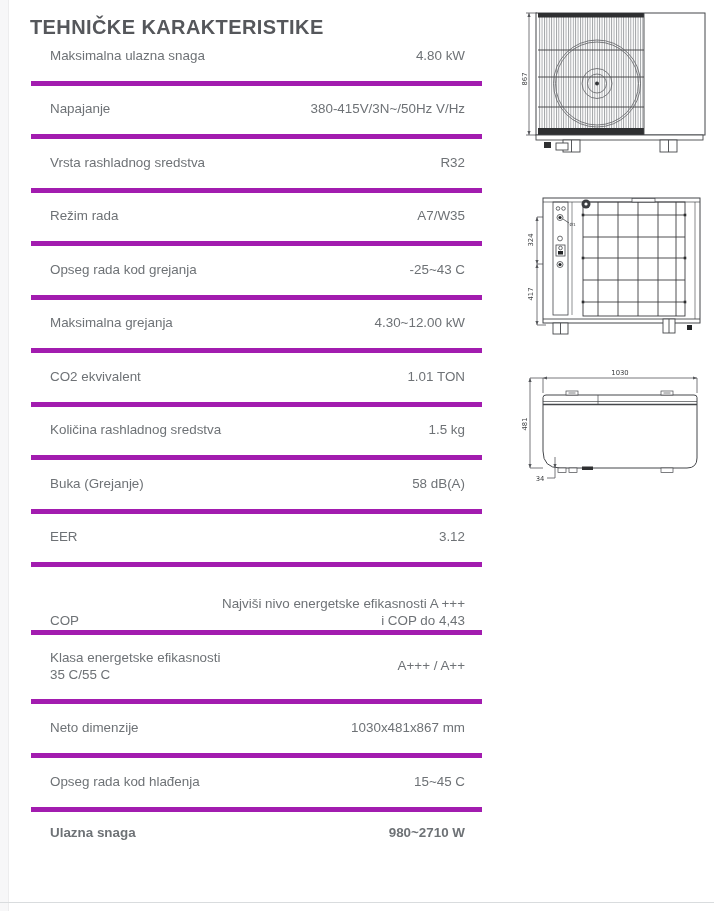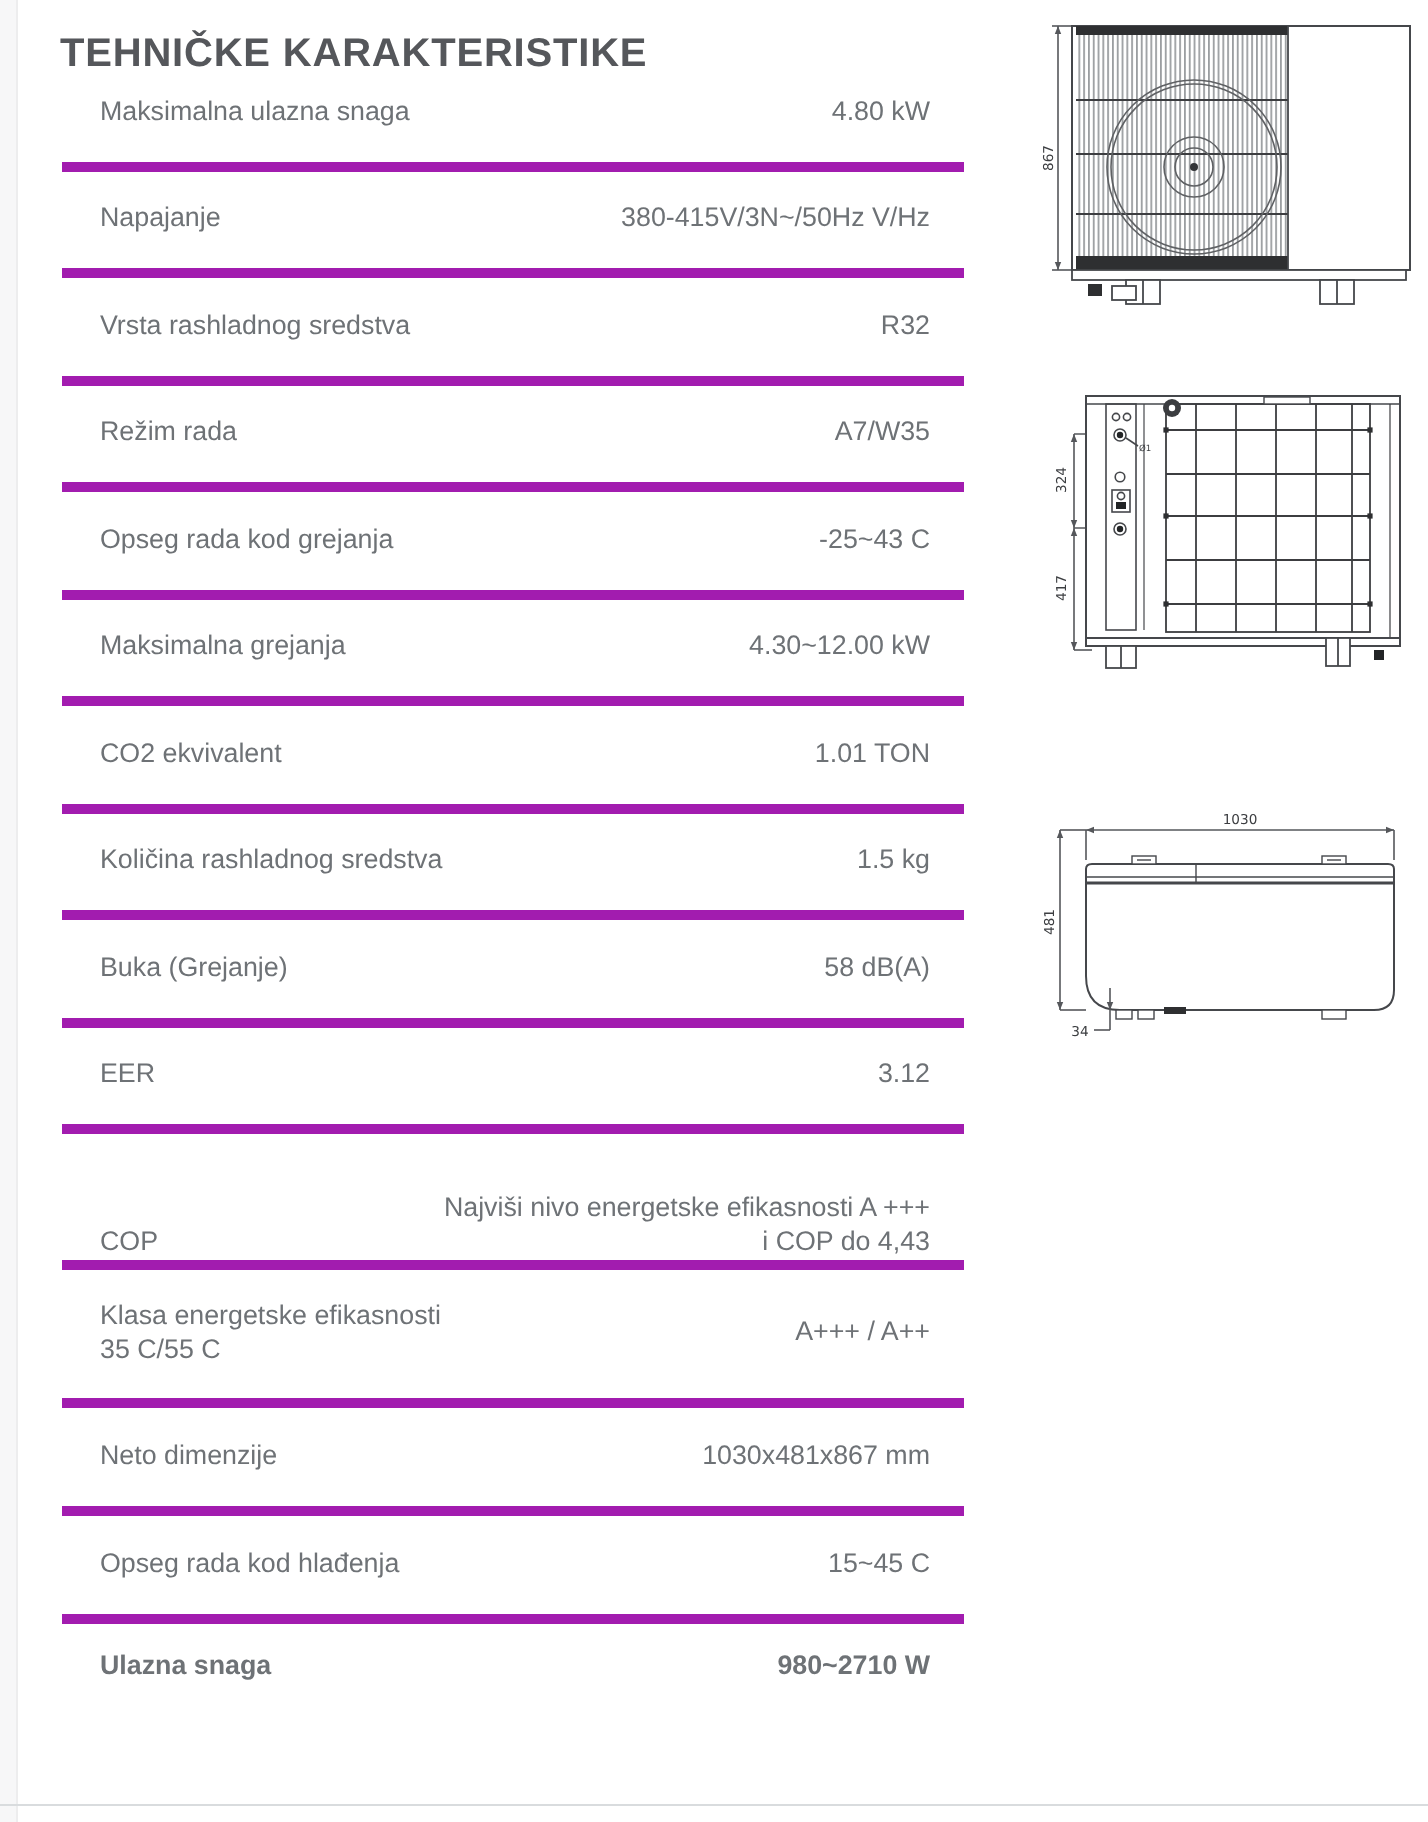--- a/index.html
+++ b/index.html
@@ -33,21 +33,21 @@
     font-size:13.4px; color:#6e7276; line-height:1.26; white-space:pre-line;
   }
   .val { text-align:right; }
   .bottom-line {
     position:absolute; left:0; top:902px; width:714px; height:1px;
     background:#d9dcde;
   }
   .drawing { position:absolute; }
   #drawing-front { left:520px; top:6px; }
   #drawing-back  { left:520px; top:188px; }
-  #drawing-top   { left:520px; top:362px;margin-top:37px; }
+  #drawing-top   { left:520px; top:362px; }
   svg { display:block; }
   .dim-text {
     font-size:6.8px; fill:#3c3e41; font-family:"DejaVu Sans",sans-serif;
   }
   .tiny-text {
     font-size:4.3px; fill:#3c3e41; font-family:"DejaVu Sans",sans-serif;
   }
 </style>
 </head>
 <body>

